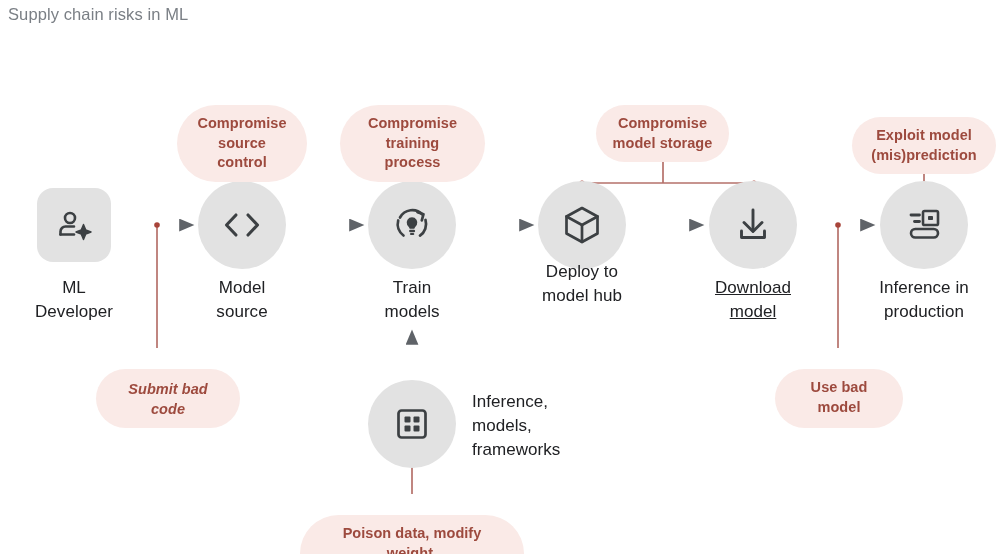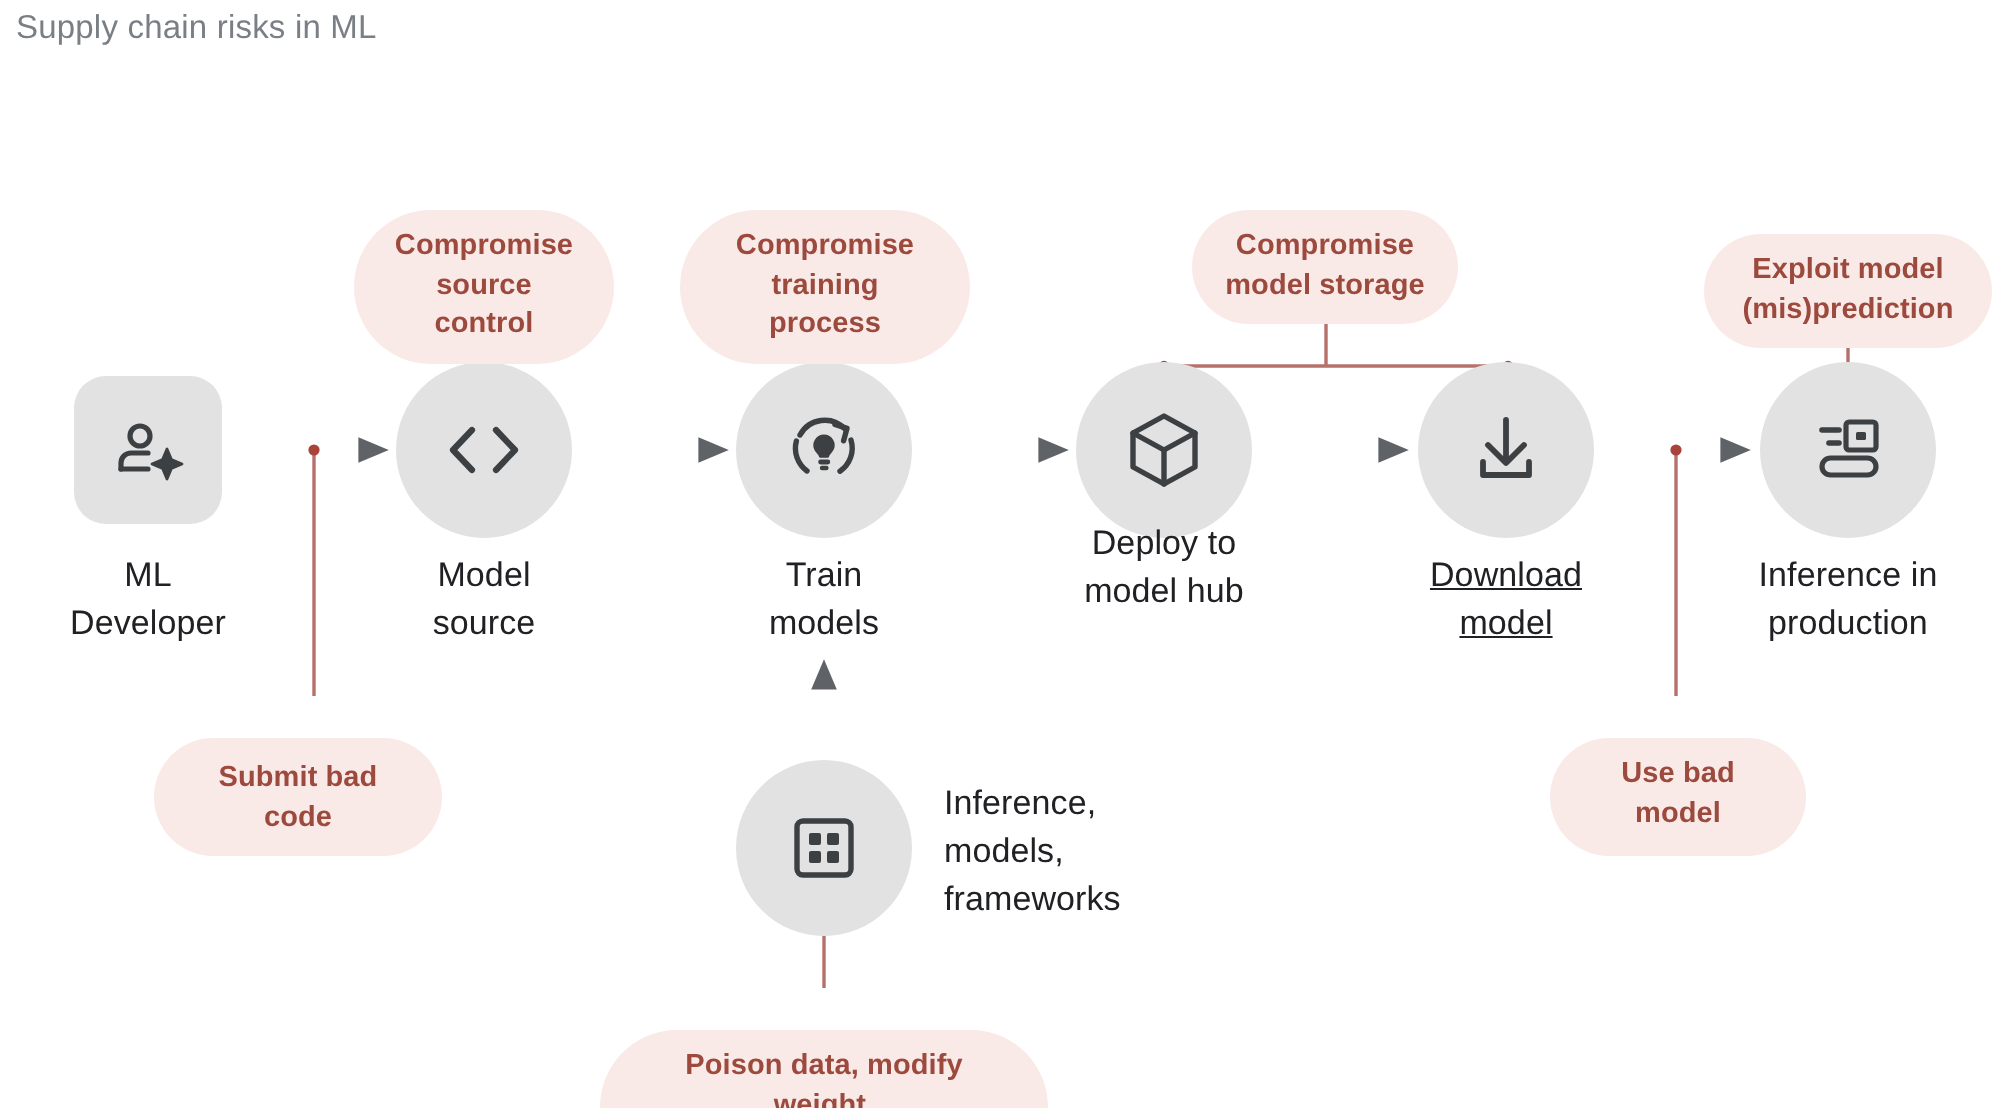--- a/index.html
+++ b/index.html
@@ -233,16 +233,16 @@
 frameworks</div>
 
 <div class="badge" style="left:177px; top:84px; width:130px;">Compromise
 source control</div>
 <div class="badge" style="left:340px; top:84px; width:145px;">Compromise
 training process</div>
 <div class="badge" style="left:596px; top:84px; width:133px;">Compromise
 model storage</div>
 <div class="badge" style="left:852px; top:96px; width:144px;">Exploit model
 (mis)prediction</div>
-<div class="badge" style="left:77px; top:348px; width:144px; padding-top:11px; ">Submit bad code</div>
+<div class="badge" style="left:96px; top:348px; width:144px; padding-top:11px; font-style:italic;">Submit bad code</div>
 <div class="badge" style="left:775px; top:348px; width:128px; padding-bottom:11px;">Use bad model</div>
 <div class="badge" style="left:300px; top:494px; width:224px;">Poison data, modify weight,
 inject vulnerability</div>
 
 </body></html>

